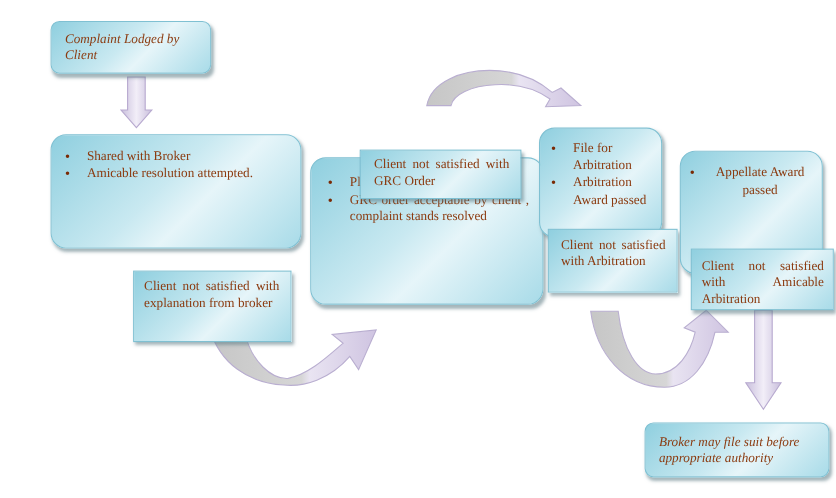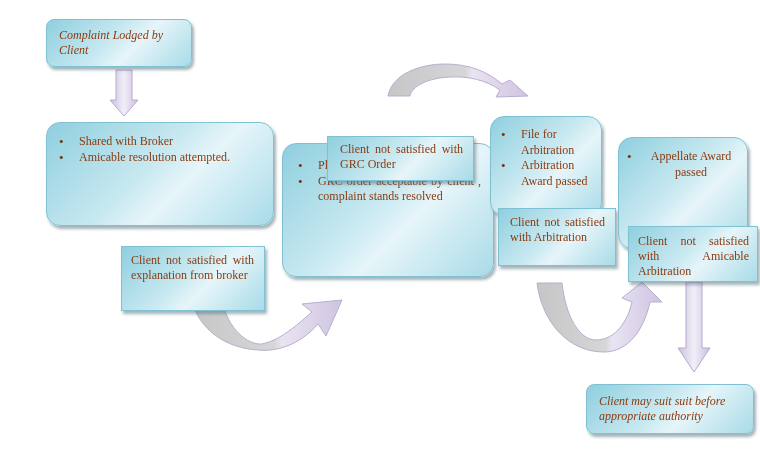--- a/index.html
+++ b/index.html
@@ -87,14 +87,14 @@
   <ul>
     <li style="text-align:center;">Appellate Award passed</li>
   </ul>
 </div>
 
 <div class="box rect" style="left:628px;top:226px;width:130px;height:56px;padding:7px 8px 0 9px;">
   <div class="txt">Client not satisfied with Amicable Arbitration</div>
 </div>
 
 <div class="box round-sm" style="left:586px;top:384px;width:168px;height:50px;padding:9px 8px 0 12px;">
-  <div class="txt" style="text-align:left;">Client may suit suit before appropriate authority</div>
+  <div class="txt" style="text-align:left;">Broker may file suit before appropriate authority</div>
 </div>
 
 </body></html>

